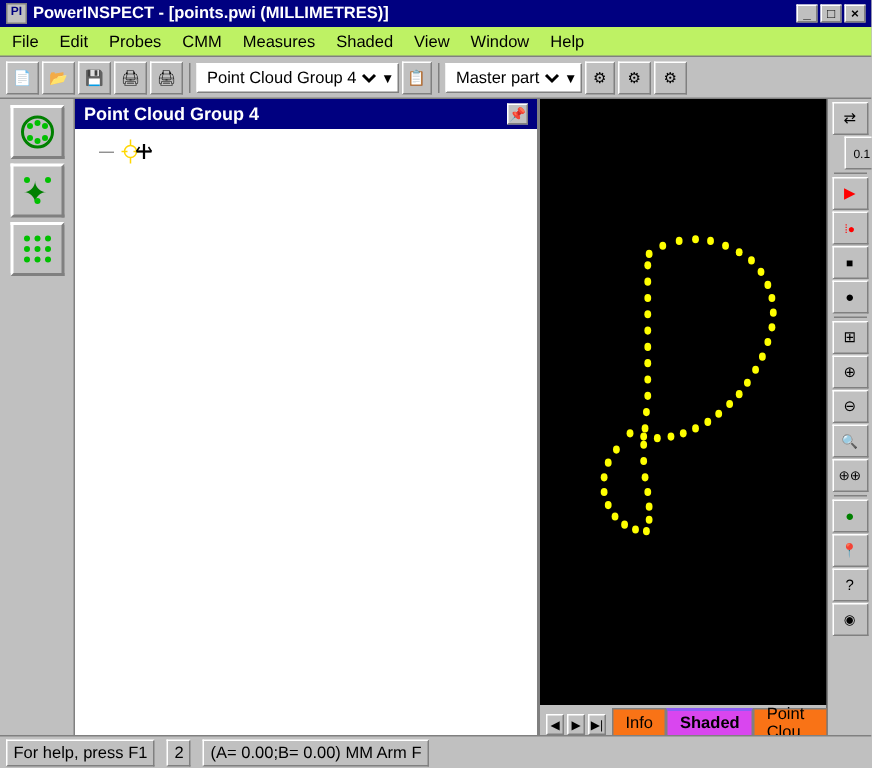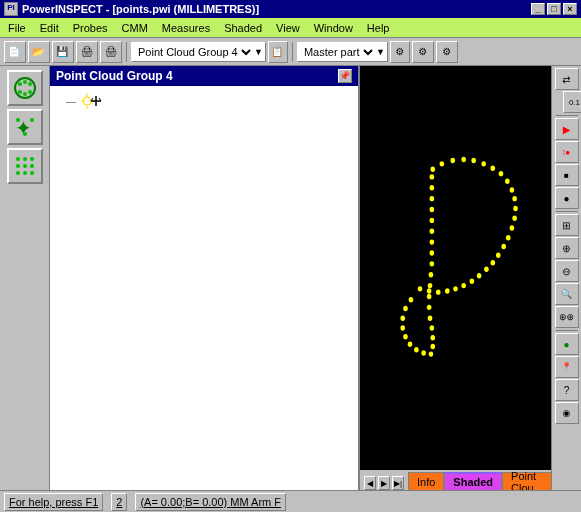--- a/index.html
+++ b/index.html
@@ -256,21 +256,20 @@
       gap: 8px;
     }
     .status-section {
       display: flex;
       align-items: center;
       padding: 1px 4px;
       border: 1px solid #808080;
       border-top-color: #fff;
       border-left-color: #fff;
       height: 18px;
-      text-decoration: underline;
     }
 
     
     .tab-bar {
       position: absolute;
       bottom: 0;
       left: 0;
       right: 0;
       height: 20px;
       background: #c0c0c0;

